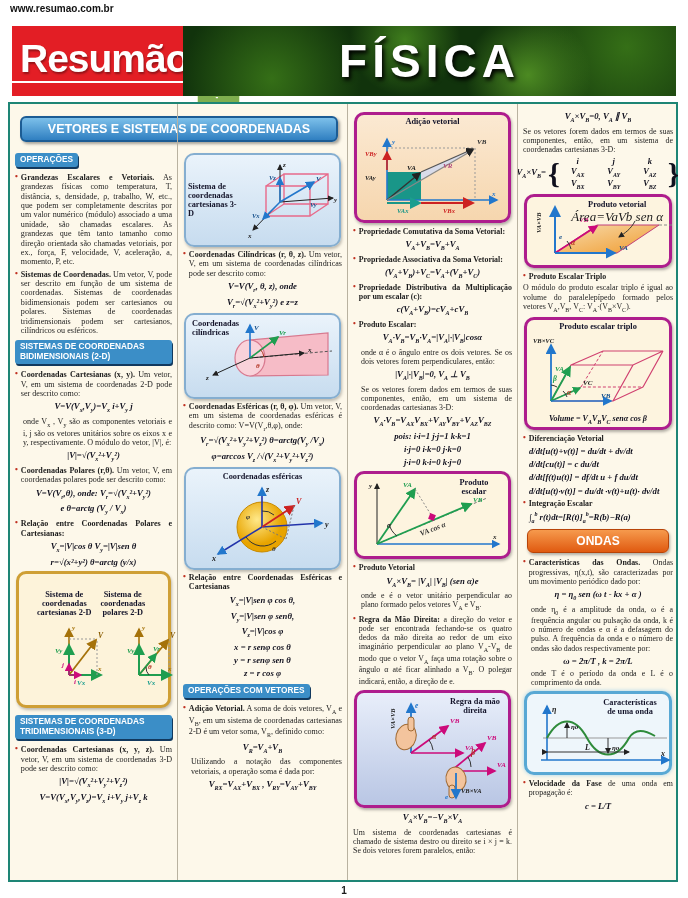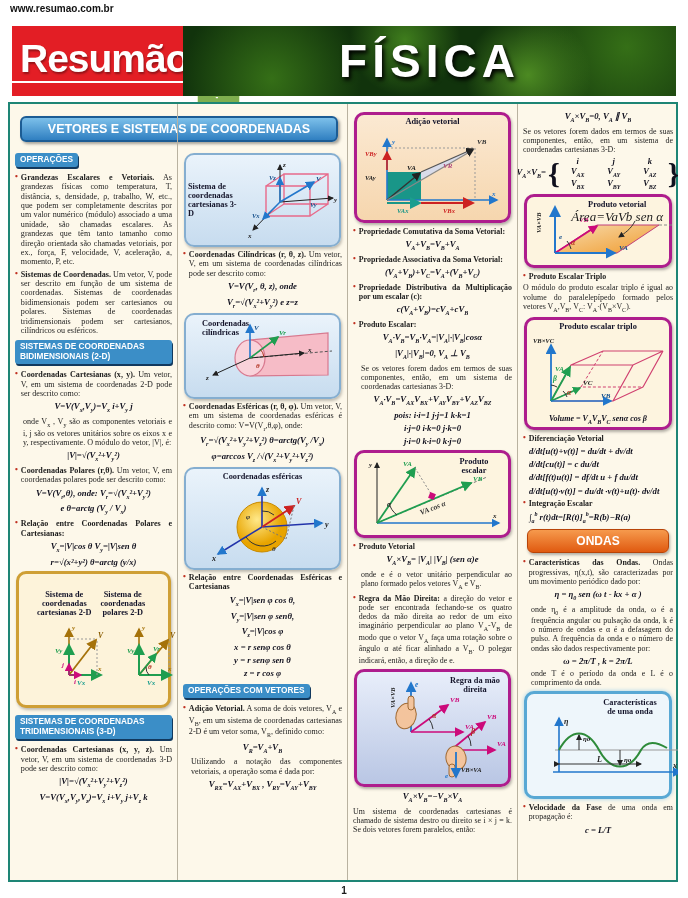--- a/index.html
+++ b/index.html
@@ -44,21 +44,21 @@
   .ft{font:bold 8.3px "Liberation Serif",serif;text-align:center;color:#14142a;line-height:1.1}
   .figblue{background:linear-gradient(#eaf3fb,#c7dcef);border:2px solid #85aed0;border-radius:10px;
            padding:3px 2px;margin:3px 1px;box-shadow:1px 2px 3px rgba(0,0,0,.25);position:relative}
   .figmag{border:3px solid #ae1d8d;border-radius:10px;padding:2px;margin:4px 1px;
           box-shadow:1px 2px 3px rgba(0,0,0,.3);position:relative}
   .figgold{border:3px solid #cf9f35;border-radius:10px;background:#fdf3da;padding:16px;margin:4px 1px;
            box-shadow:1px 2px 3px rgba(0,0,0,.25)}
   .bgadd{background:linear-gradient(#fbe9d2,#f6d6ae)}
   .bgdot{background:#fdf4df}
   .bgrhr{background:linear-gradient(#e8eefa,#b9c6e4)}
-  .bgwav{background:#eef6fb;border:3px solid #58a8d4;border-radius:10px;padding:14px;margin:4px 1px;
+  .bgwav{background:#eef6fb;border:3px solid #58a8d4;border-radius:10px;padding:2px;margin:4px 1px;
          box-shadow:0 0 4px #9fd0ea;position:relative}
   .mrow{display:flex;align-items:center;justify-content:center;margin:3px 0}
   .brace{font-size:30px;font-weight:bold;line-height:1;color:#10101e}
   .mgrid{display:grid;grid-template-columns:36px 36px 36px;text-align:center;
          font-weight:bold;font-style:italic;font-size:8.4px;color:#10101e}
   .pg{position:absolute;bottom:2px;left:0;width:100%;text-align:center;font:bold 10px "Liberation Sans",sans-serif}
   svg text{font-family:"Liberation Serif",serif;font-style:italic;font-weight:bold}
   .abs{position:absolute}
 </style>
 </head>
@@ -215,21 +215,21 @@
     </div>
 
     <div class="b">
       <span class="dot">•</span>
       <span><b>Coordenadas Cilíndricas (r, θ, z).</b> <span>Um vetor, V, em um sistema de coordenadas cilíndricas pode ser descrito como:</span></span>
     </div>
     <div class="f">V=V(V<sub>r</sub>, θ, z), onde</div>
     <div class="f">V<sub>r</sub>=√(V<sub>x</sub>²+V<sub>y</sub>²)  e  z=z</div>
 
     <div class="figblue">
-      <div class="ft abs" style="top:4px;left:16px;width:58px;text-align:left">Coordenadas cilíndricas</div>
+      <div class="ft abs" style="top:4px;left:6px;width:58px;text-align:left">Coordenadas cilíndricas</div>
       <svg width="150" height="74">
         <path d="M62,22 L140,15 L140,57 L62,58 Z" fill="#f6bcc7" stroke="#d8798f" stroke-width="1.2"></path>
         <ellipse cx="62" cy="40" rx="15" ry="18" fill="#f9d2da" stroke="#d8798f" stroke-width="1.2"></ellipse>
         <line x1="62" y1="40" x2="144" y2="33" stroke="#555" stroke-dasharray="3,2"></line>
         <line x1="62" y1="40" x2="62" y2="7" stroke="#2277cc" stroke-width="1.6" marker-end="url(#mB)"></line>
         <line x1="62" y1="40" x2="25" y2="57" stroke="#222" stroke-width="1" marker-end="url(#mK)"></line>
         <line x1="62" y1="40" x2="116" y2="35" stroke="#222" stroke-width="1" marker-end="url(#mK)"></line>
         <line x1="62" y1="40" x2="90" y2="19" stroke="#1f9e50" stroke-width="1.6" marker-end="url(#mG)"></line>
         <path d="M76,39 A14,14 0 0 0 72,31" fill="none" stroke="#b03020"></path>
         <text x="66" y="12" font-size="7" fill="#16508c">V</text>
@@ -331,20 +331,21 @@
       <span class="dot">•</span>
       <b>Propriedade Distributiva da Multiplicação por um escalar (c):</b>
     </div>
     <div class="f">c(V<sub>A</sub>+V<sub>B</sub>)=cV<sub>A</sub>+cV<sub>B</sub></div>
 
     <div class="b">
       <span class="dot">•</span>
       <b>Produto Escalar:</b>
     </div>
     <div class="f">V<sub>A</sub>·V<sub>B</sub>=V<sub>B</sub>·V<sub>A</sub>=|V<sub>A</sub>|·|V<sub>B</sub>|cosα</div>
+    <div class="cont">onde α é o ângulo entre os dois vetores. Se os dois vetores forem perpendiculares, então:</div>
     <div class="f">|V<sub>A</sub>|·|V<sub>B</sub>|=0,  V<sub>A</sub> ⊥ V<sub>B</sub></div>
     <div class="cont">Se os vetores forem dados em termos de suas componentes, então, em um sistema de coordenadas cartesianas 3-D:</div>
     <div class="f">V<sub>A</sub>·V<sub>B</sub>=V<sub>AX</sub>V<sub>BX</sub>+V<sub>AY</sub>V<sub>BY</sub>+V<sub>AZ</sub>V<sub>BZ</sub></div>
     <div class="f">pois:  i·i=1   j·j=1   k·k=1</div>
     <div class="f">i·j=0   i·k=0   j·k=0</div>
     <div class="f">j·i=0   k·i=0   k·j=0</div>
 
     <div class="figmag bgdot">
       <div class="ft abs" style="top:4px;right:8px;width:52px">Produto escalar</div>
       <svg width="148" height="76">

